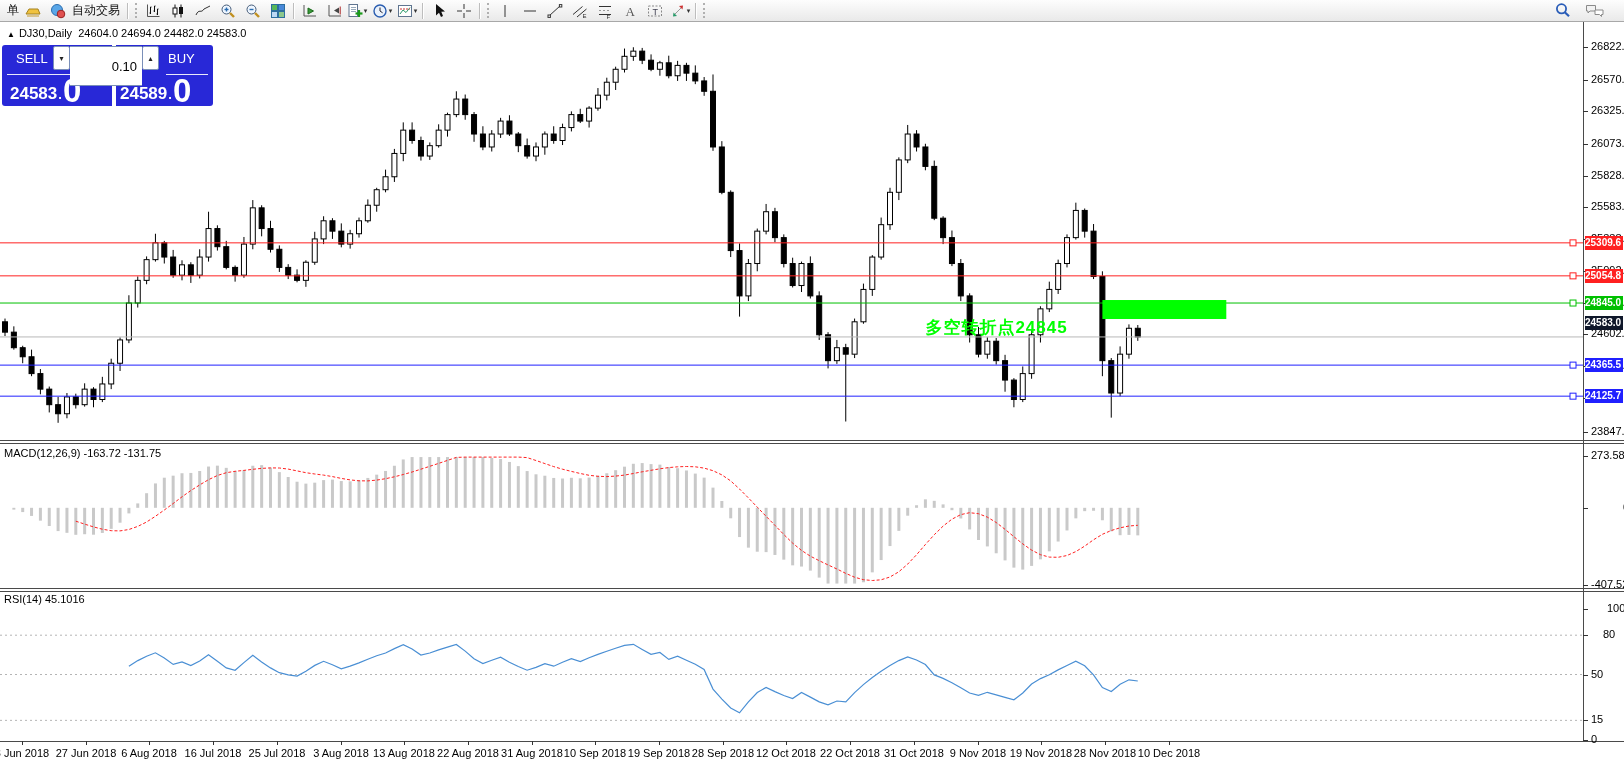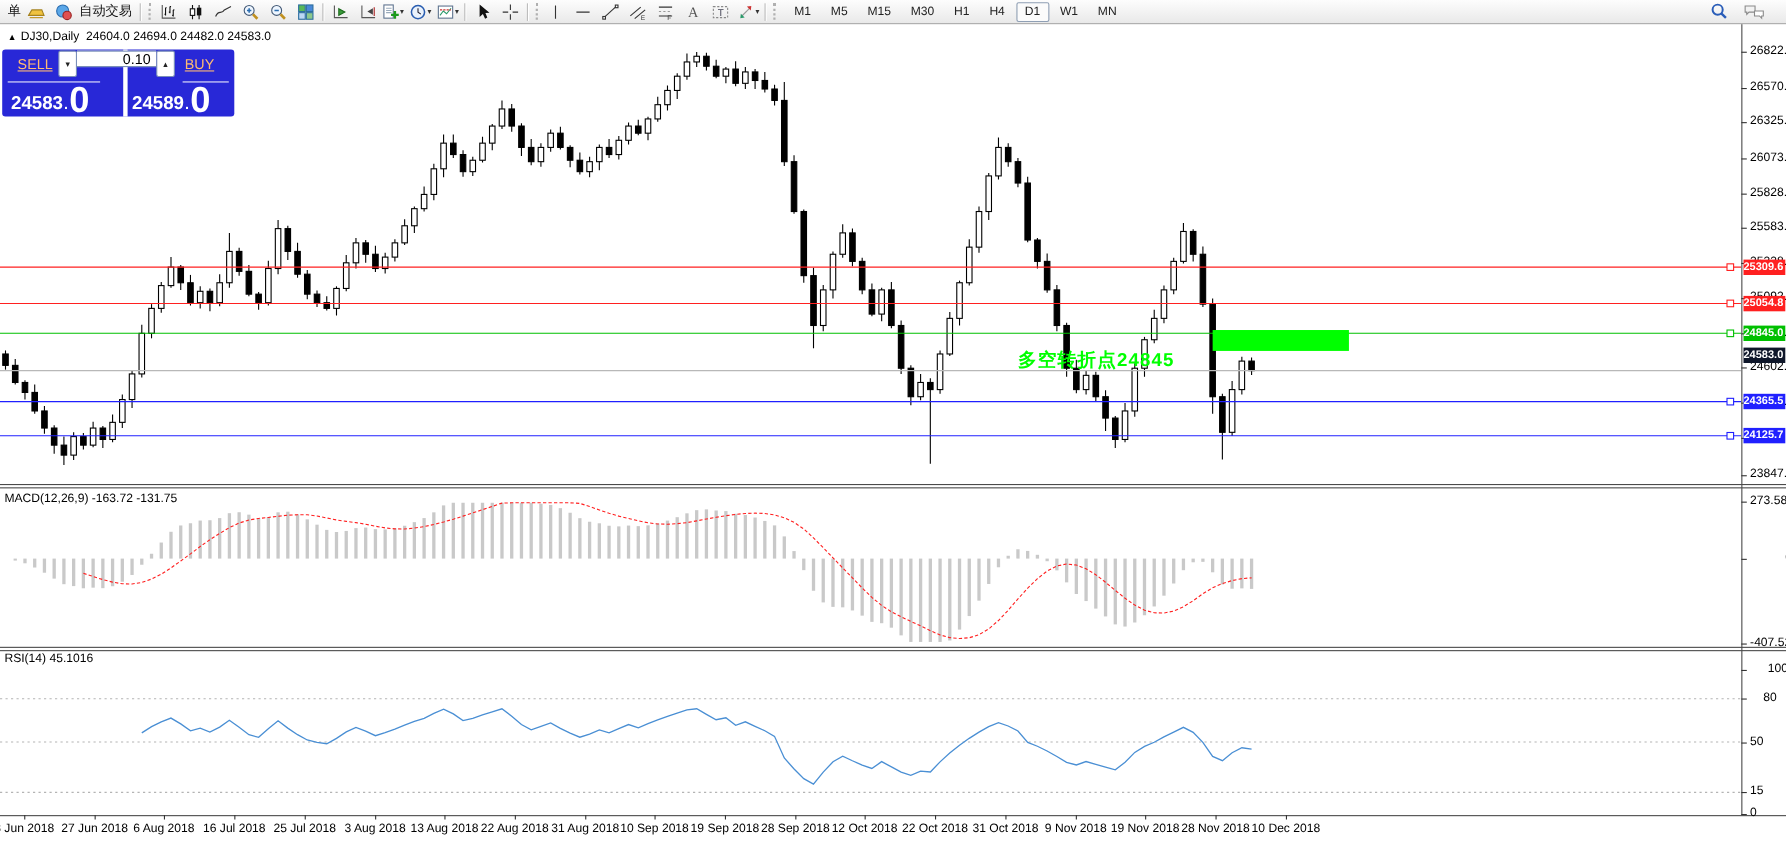--- a/index.html
+++ b/index.html
@@ -40,33 +40,33 @@
   .ind-label { position:absolute; left:4px; font-size:11px; color:#000; }
   #annotation { position:absolute; font-size:17px; font-weight:bold; letter-spacing:1px; white-space:nowrap; }
 
   
   #panel { position:absolute; left:2px; top:45px; width:211px; height:61px;
     background:#2828d7; border-radius:3px; pointer-events:auto; color:#fff; }
   #panel .half { position:absolute; top:0; height:61px; }
   #sell-half { left:0; width:110px; }
   #buy-half  { left:114px; width:97px; }
   #panel .gap { position:absolute; left:110px; top:0; width:4px; height:61px; background:#fff; }
-  .side-lbl { position:absolute; top:6px; font-size:13px; color:#fdba74;text-decoration:underline; }
+  .side-lbl { position:absolute; top:6px; font-size:13px; color:#ffffff; }
   #sell-lbl { left:14px; } #buy-lbl { left:52px; }
   .side-ul { position:absolute; top:29px; height:1px; background:rgba(255,255,255,.9); }
   #sell-ul { left:5px; width:84px; } #buy-ul { left:50px; width:42px; }
   .bigprice { position:absolute; bottom:2px; display:flex; align-items:flex-end; }
   #sell-price { left:8px; } #buy-price { left:4px; }
   .bp-main { font-size:17px; font-weight:bold; line-height:1.15; }
   .bp-dot  { font-size:13px; font-weight:bold; line-height:1.3; margin:0 1px; }
   .bp-big  { font-size:33px; font-weight:bold; line-height:0.82; }
   #spinner { position:absolute; left:51px; top:1px; height:24px; display:flex; }
   .spin-btn { width:17px; height:24px; background:#fff; border:1px solid #7a8fb8; border-radius:2px;
     color:#222; font-size:8px; display:flex; align-items:center; justify-content:center; }
-  #vol-input { width:72px; height:15px; border:1px solid #7a8fb8; border-left:none; border-right:none;
+  #vol-input { width:72px; height:40px; border:1px solid #7a8fb8; border-left:none; border-right:none;
     text-align:right; font-size:13px; padding-right:5px; font-family:"Liberation Sans",sans-serif; color:#000; }
 </style>
 </head>
 <body>
 
 <div id="app">
 
   <div id="toolbar">
     <span class="tlabel">单</span>
     <span id="tb-slot-1" style="display: inline-flex; gap: 3px; align-items: center;">
@@ -237,31 +237,20 @@
           <svg width="16" height="16">
             <line x1="4" y1="12" x2="12" y2="4" stroke="#999"></line>
             <polygon points="3,13.5 7,13 3.5,9.5" fill="#2a9a6a"></polygon>
             <polygon points="13,2.5 9,3 12.5,6.5" fill="#c33"></polygon>
           </svg>
           <span class="drop">▾</span>
         </span>
       </span>
     <span class="sep"></span>
     <span class="grip"></span>
-    <span id="tb-timeframes" style="display: inline-flex; gap: 2px; margin-left: 4px;">
-        <span class="tf">M1</span>
-        <span class="tf">M5</span>
-        <span class="tf">M15</span>
-        <span class="tf">M30</span>
-        <span class="tf">H1</span>
-        <span class="tf">H4</span>
-        <span class="tf active">D1</span>
-        <span class="tf">W1</span>
-        <span class="tf">MN</span>
-      </span>
     <span id="tb-right">
         <span class="tbtn">
           <svg width="18" height="17">
             <circle cx="7.5" cy="6.8" r="4.6" fill="none" stroke="#2a5db8" stroke-width="1.8"></circle>
             <line x1="10.8" y1="10.2" x2="15" y2="14.2" stroke="#2a5db8" stroke-width="2.2"></line>
           </svg>
         </span>
         <span class="tbtn">
           <svg width="20" height="16">
             <path d="M1.5 2.5h9v5.5h-5.5l-2 2v-2h-1.5z" fill="#f2f2f2" stroke="#8a8a8a"></path>

